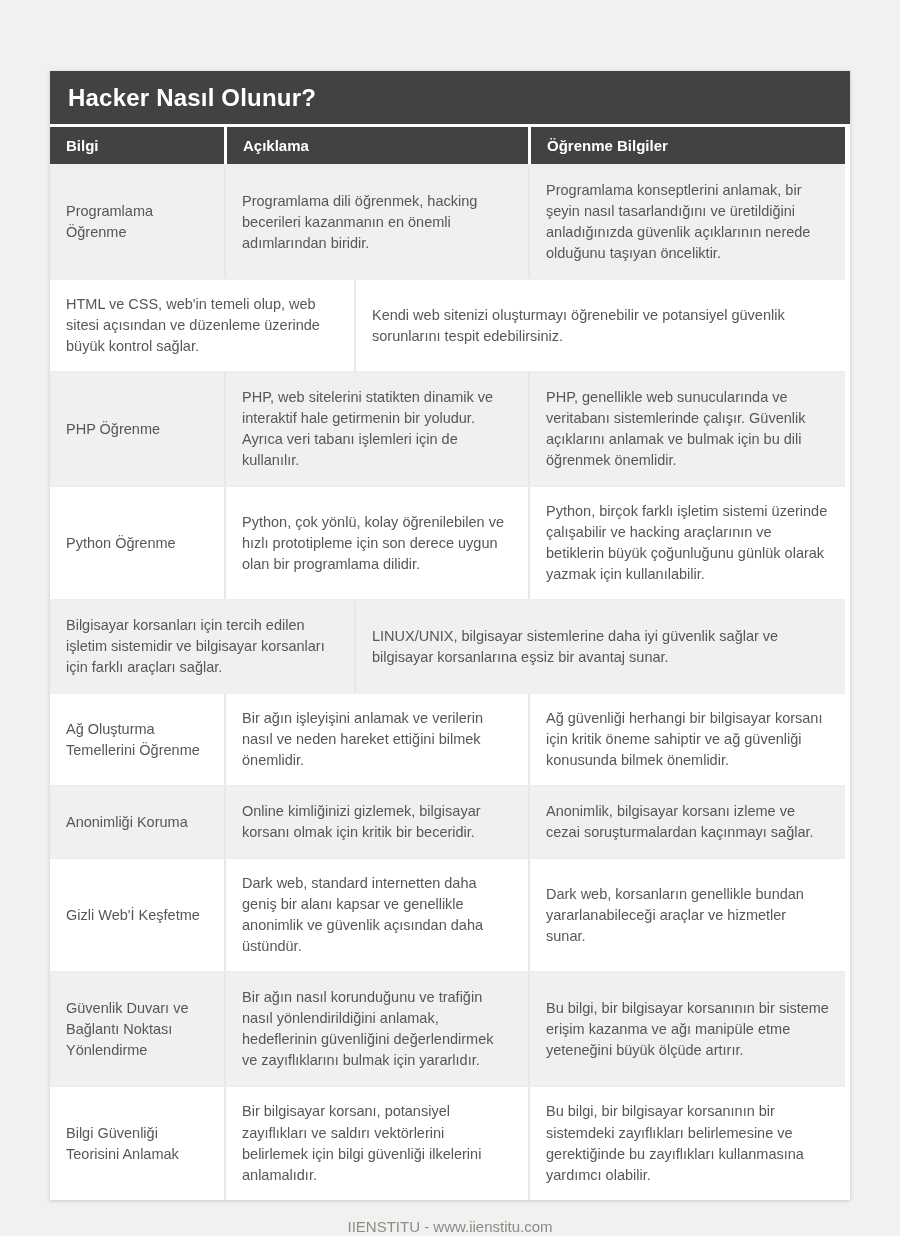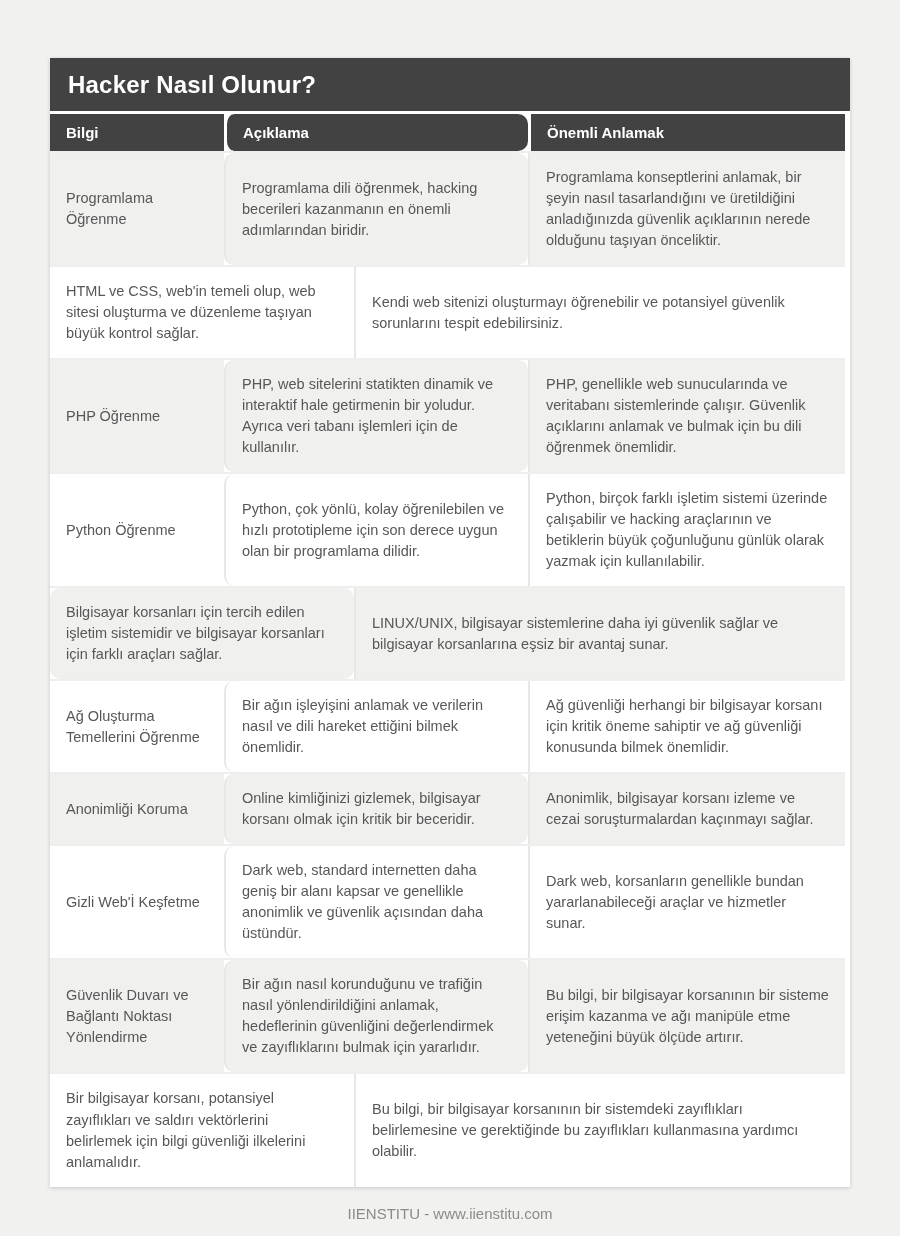--- a/index.html
+++ b/index.html
@@ -19,20 +19,21 @@
     background: #ffffff;
     box-shadow: 0 1px 4px rgba(0,0,0,0.18);
   }
   .title-bar {
     background: #424242;
     color: #ffffff;
     font-size: 24px;
     font-weight: bold;
     padding: 13px 18px 12px 18px;
     letter-spacing: 0.2px;
+    margin-top: 13px;
   }
   .table {
     padding-right: 5px;
     padding-top: 3px;
     background: #ffffff;
   }
   .t-head { display: flex; }
   .t-head .cell {
     background: #424242;
     color: #ffffff;
@@ -48,21 +49,21 @@
     background: #ffffff;
     color: #575757;
     font-size: 14.5px;
     line-height: 1.45;
     padding: 14px 16px;
     display: flex;
     align-items: center;
   }
   .t-row .cell + .cell { border-left: 2px solid #e7e7e5; }
   .col-1 { width: 174px; flex: 0 0 174px; }
-  .col-2 { width: 304px; flex: 0 0 304px; border-radius: 10px; }
+  .col-2 { width: 304px; flex: 0 0 304px; }
   .col-3 { width: 317px; flex: 1 1 auto; }
   .footer {
     text-align: center;
     color: #8b8b89;
     font-size: 15px;
     margin-top: 18px;
   }
 </style>
 </head>
 <body>
@@ -70,31 +71,31 @@
 <div class="page">
   <div class="card">
 
     <div class="title-bar">Hacker Nasıl Olunur?</div>
 
     <div class="table">
 
       <div class="t-head">
         <div class="cell col-1">Bilgi</div>
         <div class="cell col-2">Açıklama</div>
-        <div class="cell col-3">Önemli Anlamak</div>
+        <div class="cell col-3">Öğrenme Bilgiler</div>
       </div>
 
       <div class="t-row">
         <div class="cell col-1">Programlama Öğrenme</div>
         <div class="cell col-2">Programlama dili öğrenmek, hacking becerileri kazanmanın en önemli adımlarından biridir.</div>
         <div class="cell col-3">Programlama konseptlerini anlamak, bir şeyin nasıl tasarlandığını ve üretildiğini anladığınızda güvenlik açıklarının nerede olduğunu taşıyan önceliktir.</div>
       </div>
 
       <div class="t-row">
-        <div class="cell col-2">HTML ve CSS, web'in temeli olup, web sitesi oluşturma ve düzenleme taşıyan büyük kontrol sağlar.</div>
+        <div class="cell col-2">HTML ve CSS, web'in temeli olup, web sitesi açısından ve düzenleme üzerinde büyük kontrol sağlar.</div>
         <div class="cell col-3">Kendi web sitenizi oluşturmayı öğrenebilir ve potansiyel güvenlik sorunlarını tespit edebilirsiniz.</div>
       </div>
 
       <div class="t-row">
         <div class="cell col-1">PHP Öğrenme</div>
         <div class="cell col-2">PHP, web sitelerini statikten dinamik ve interaktif hale getirmenin bir yoludur. Ayrıca veri tabanı işlemleri için de kullanılır.</div>
         <div class="cell col-3">PHP, genellikle web sunucularında ve veritabanı sistemlerinde çalışır. Güvenlik açıklarını anlamak ve bulmak için bu dili öğrenmek önemlidir.</div>
       </div>
 
       <div class="t-row">
@@ -103,21 +104,21 @@
         <div class="cell col-3">Python, birçok farklı işletim sistemi üzerinde çalışabilir ve hacking araçlarının ve betiklerin büyük çoğunluğunu günlük olarak yazmak için kullanılabilir.</div>
       </div>
 
       <div class="t-row">
         <div class="cell col-2">Bilgisayar korsanları için tercih edilen işletim sistemidir ve bilgisayar korsanları için farklı araçları sağlar.</div>
         <div class="cell col-3">LINUX/UNIX, bilgisayar sistemlerine daha iyi güvenlik sağlar ve bilgisayar korsanlarına eşsiz bir avantaj sunar.</div>
       </div>
 
       <div class="t-row">
         <div class="cell col-1">Ağ Oluşturma Temellerini Öğrenme</div>
-        <div class="cell col-2">Bir ağın işleyişini anlamak ve verilerin nasıl ve dili hareket ettiğini bilmek önemlidir.</div>
+        <div class="cell col-2">Bir ağın işleyişini anlamak ve verilerin nasıl ve neden hareket ettiğini bilmek önemlidir.</div>
         <div class="cell col-3">Ağ güvenliği herhangi bir bilgisayar korsanı için kritik öneme sahiptir ve ağ güvenliği konusunda bilmek önemlidir.</div>
       </div>
 
       <div class="t-row">
         <div class="cell col-1">Anonimliği Koruma</div>
         <div class="cell col-2">Online kimliğinizi gizlemek, bilgisayar korsanı olmak için kritik bir beceridir.</div>
         <div class="cell col-3">Anonimlik, bilgisayar korsanı izleme ve cezai soruşturmalardan kaçınmayı sağlar.</div>
       </div>
 
       <div class="t-row">
@@ -126,20 +127,21 @@
         <div class="cell col-3">Dark web, korsanların genellikle bundan yararlanabileceği araçlar ve hizmetler sunar.</div>
       </div>
 
       <div class="t-row">
         <div class="cell col-1">Güvenlik Duvarı ve Bağlantı Noktası Yönlendirme</div>
         <div class="cell col-2">Bir ağın nasıl korunduğunu ve trafiğin nasıl yönlendirildiğini anlamak, hedeflerinin güvenliğini değerlendirmek ve zayıflıklarını bulmak için yararlıdır.</div>
         <div class="cell col-3">Bu bilgi, bir bilgisayar korsanının bir sisteme erişim kazanma ve ağı manipüle etme yeteneğini büyük ölçüde artırır.</div>
       </div>
 
       <div class="t-row">
+        <div class="cell col-1">Bilgi Güvenliği Teorisini Anlamak</div>
         <div class="cell col-2">Bir bilgisayar korsanı, potansiyel zayıflıkları ve saldırı vektörlerini belirlemek için bilgi güvenliği ilkelerini anlamalıdır.</div>
         <div class="cell col-3">Bu bilgi, bir bilgisayar korsanının bir sistemdeki zayıflıkları belirlemesine ve gerektiğinde bu zayıflıkları kullanmasına yardımcı olabilir.</div>
       </div>
 
     </div>
   </div>
 
   <div class="footer">IIENSTITU - www.iienstitu.com</div>
 </div>
 

